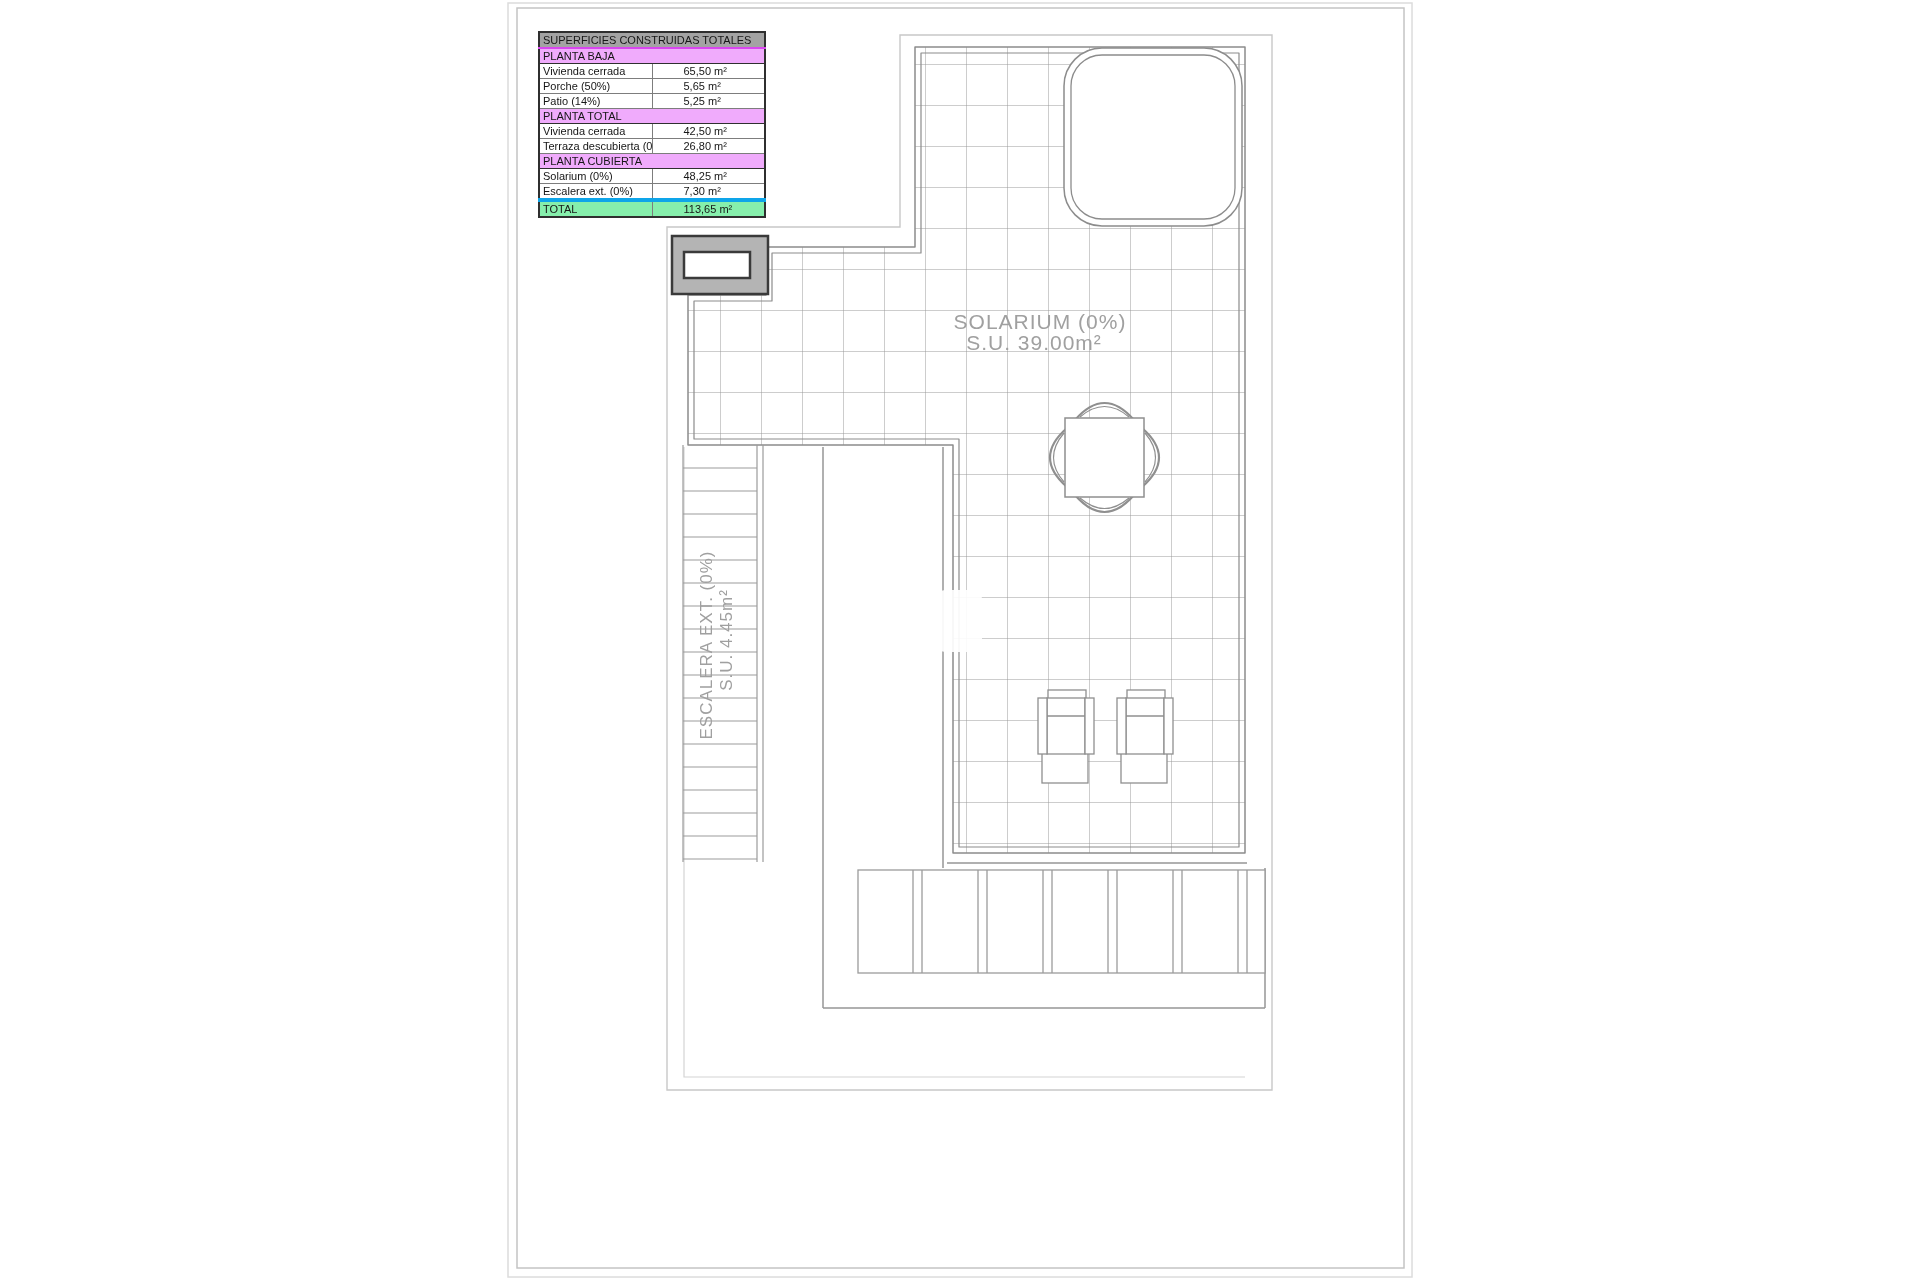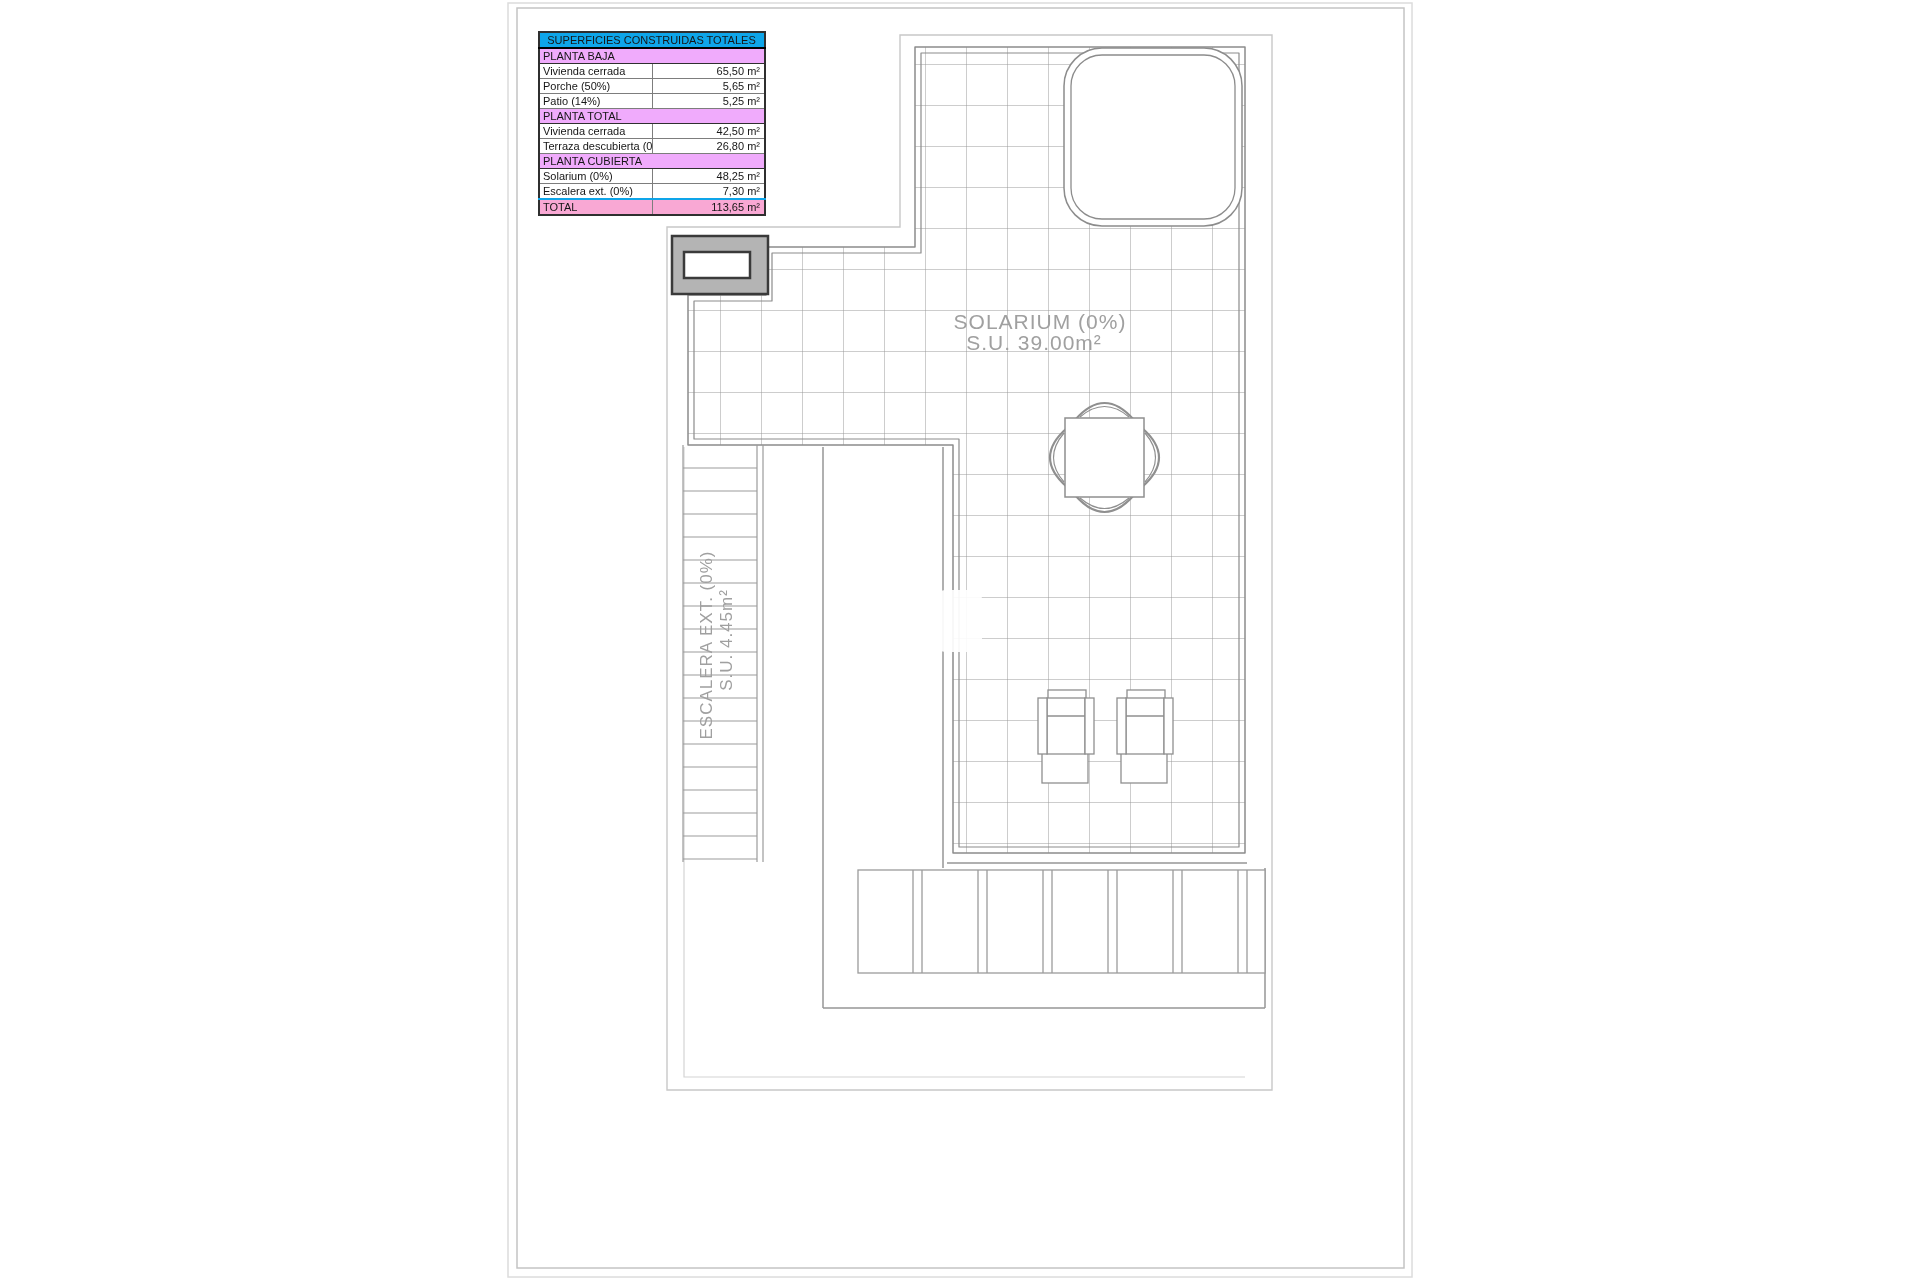--- a/index.html
+++ b/index.html
@@ -5,24 +5,24 @@
   html,body{margin:0;padding:0;background:#ffffff;}
   #stage{position:relative;width:1920px;height:1280px;background:#ffffff;overflow:hidden;
          font-family:"Liberation Sans",sans-serif;}
   #plan-svg{position:absolute;left:0;top:0;}
   
   #surfaces{position:absolute;left:538px;top:31px;width:228px;border-collapse:collapse;
             font-size:11px;line-height:12px;color:#161616;background:#ffffff;
             border:2px solid #2f2f2f;table-layout:fixed;}
   #surfaces td{padding:1px 4px 1px 3px;border:1px solid #7d7d7d;height:12px;
                white-space:nowrap;overflow:hidden;}
-  #surfaces td.val{text-align:right;width:40%;padding-left:31px;}
-  #surfaces tr.head td{background:#0ea5e9;text-align:center;border-bottom:2px solid #000000;}
+  #surfaces td.val{text-align:left;width:40%;padding-left:31px;}
+  #surfaces tr.head td{background:#a3a3a3;text-align:left;border-bottom:2px solid #d946ef;}
   #surfaces tr.section td{background:#f0abfc;border-top:1.5px solid #2f2f2f;border-bottom:1.5px solid #2f2f2f;}
-  #surfaces tr.total td{background:#f9a8d4;border-top:2px solid #0ea5e9;margin-left:40px;}
+  #surfaces tr.total td{background:#86efac;border-top:4px solid #0ea5e9;margin-left:40px;}
   .plan-label{fill:#a0a0a0;letter-spacing:1px;}
 </style>
 </head>
 <body>
 
 <div id="stage">
 
   <svg id="plan-svg" width="1920" height="1280" viewBox="0 0 1920 1280">
     <defs>
       <pattern id="tiles" patternUnits="userSpaceOnUse" width="41" height="41" x="24" y="24">

